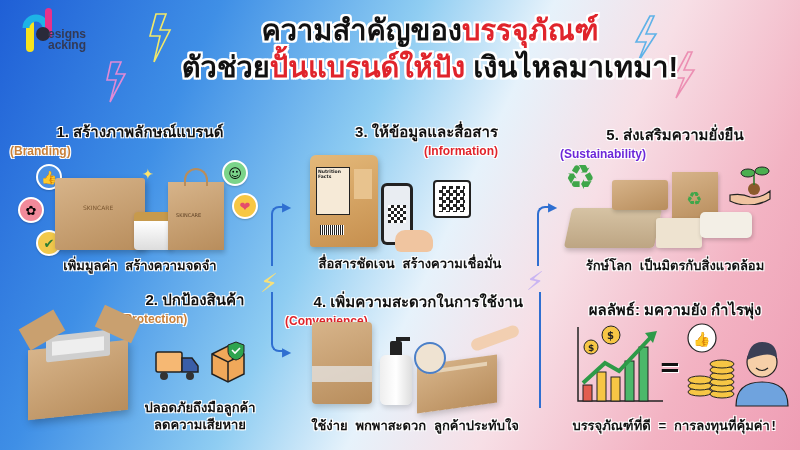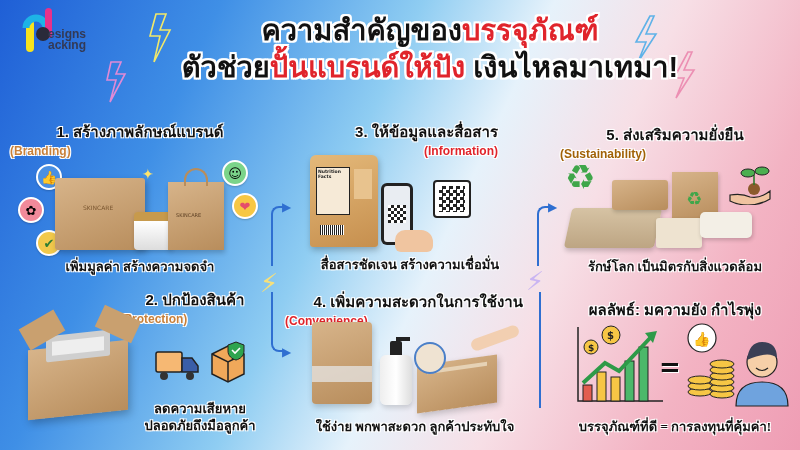--- a/index.html
+++ b/index.html
@@ -11,21 +11,21 @@
 .logo-text{position:absolute;left:30px;top:23px;font-weight:bold;font-size:12px;line-height:11px;color:#333a55;font-family:"Liberation Sans",sans-serif}
 .title{left:165px;top:12px;width:530px;text-align:center;font-weight:bold;font-family:"Liberation Sans",sans-serif;color:#111;
  text-shadow:2px 2px 0 #fff,-2px -2px 0 #fff,2px -2px 0 #fff,-2px 2px 0 #fff,0 2px 0 #fff,2px 0 0 #fff,0 -2px 0 #fff,-2px 0 0 #fff}
 .title .l1{font-size:29px;line-height:36px}
 .title .l2{font-size:29px;line-height:38px}
 .red{color:#e0242b}
 .sec-h{font-weight:bold;font-size:15px;color:#111;font-family:"Liberation Sans",sans-serif;text-align:center;
  text-shadow:1px 1px 0 #fff,-1px -1px 0 #fff,1px -1px 0 #fff,-1px 1px 0 #fff}
 .sec-sub{font-weight:bold;font-size:12px;font-family:"Liberation Sans",sans-serif;
  text-shadow:1px 1px 0 #fff,-1px -1px 0 #fff,1px -1px 0 #fff,-1px 1px 0 #fff}
-.sec-cap{font-weight:bold;font-size:13px;color:#111;font-family:Liberation Serif, serif;text-align:center;line-height:17px;
+.sec-cap{font-weight:bold;font-size:13px;color:#111;font-family:Liberation Mono, monospace;text-align:center;line-height:17px;
  text-shadow:1px 1px 0 #fff,-1px -1px 0 #fff,1px -1px 0 #fff,-1px 1px 0 #fff}
 .kraft{background:linear-gradient(160deg,#d7b48a,#b88d5c);}
 .badge{position:absolute;width:26px;height:26px;border-radius:50%;display:flex;align-items:center;justify-content:center;font-size:13px;border:2px solid #fff;box-shadow:0 1px 2px rgba(0,0,0,.2)}
 .arrow{position:absolute;border:2px solid #2f6fd1;}
 .bolt{position:absolute;font-size:30px;line-height:30px}
 </style>
 </head>
 <body>
 
 <div class="abs logo">
@@ -102,22 +102,22 @@
   <circle cx="14" cy="28" r="4" fill="#333"></circle>
     <circle cx="40" cy="28" r="4" fill="#333"></circle>
 </svg>
 <svg class="abs" style="left:208px;top:340px" width="42" height="44">
   <path d="M4 14 L20 6 L36 14 L36 34 L20 42 L4 34Z" fill="#f0a85a" stroke="#222" stroke-width="1.5"></path>
   <path d="M4 14 L20 22 L36 14 M20 22 V42" stroke="#222" stroke-width="1.5" fill="none"></path>
   <path d="M28 2 l8 3 v6 c0 5 -4 8 -8 9 c-4 -1 -8 -4 -8 -9 v-6z" fill="#2ea44f" stroke="#222"></path>
   <path d="M24 10 l3 3 l5 -5" stroke="#fff" stroke-width="1.6" fill="none"></path>
 </svg>
 <div class="abs sec-cap" style="left:130px;top:400px;width:140px">
+  <div>ปลอดภัยถึงมือลูกค้า</div>
   <div>ลดความเสียหาย</div>
-  <div>ปลอดภัยถึงมือลูกค้า</div>
 </div>
 
 <div class="arrow" style="left:271px;top:206px;width:14px;height:60px;border-right:none;border-bottom:none;border-radius:8px 0 0 0"></div>
 <div class="abs" style="left:282px;top:200px;color:#2f6fd1;font-size:12px">▶</div>
 <div class="arrow" style="left:271px;top:292px;width:14px;height:60px;border-right:none;border-top:none;border-radius:0 0 0 8px"></div>
 <div class="abs" style="left:282px;top:345px;color:#2f6fd1;font-size:12px">▶</div>
 <div class="bolt abs" style="left:260px;top:268px;color:#f7e07a;font-size:26px">⚡</div>
 
 <div class="abs" style="left:328px;top:120px;width:170px">
   <div class="sec-h" style="text-align:right">3. ให้ข้อมูลและสื่อสาร</div>
@@ -157,21 +157,21 @@
 <div class="abs" style="left:470px;top:332px;width:50px;height:12px;background:#f2cfb1;border-radius:6px;transform:rotate(-20deg)"></div>
 <div class="abs sec-cap" style="left:290px;top:418px;width:250px">ใช้ง่าย พกพาสะดวก ลูกค้าประทับใจ</div>
 
 <div class="arrow" style="left:537px;top:206px;width:14px;height:60px;border-right:none;border-bottom:none;border-radius:8px 0 0 0"></div>
 <div class="abs" style="left:548px;top:200px;color:#2f6fd1;font-size:12px">▶</div>
 <div class="arrow" style="left:537px;top:292px;width:4px;height:116px;border-left:none;border-top:none;border-bottom:none"></div>
 <div class="bolt abs" style="left:526px;top:266px;color:#c9b4f2;font-size:26px">⚡</div>
 
 <div class="abs" style="left:560px;top:123px;width:230px">
   <div class="sec-h">5. ส่งเสริมความยั่งยืน</div>
-  <div class="sec-sub" style="color:#a16207">(Sustainability)</div>
+  <div class="sec-sub" style="color:#6d28d9">(Sustainability)</div>
 </div>
 <div class="abs" style="left:565px;top:160px;color:#3fa64a;font-size:34px;line-height:34px">♻</div>
 <div class="abs" style="left:568px;top:208px;width:90px;height:40px;background:linear-gradient(#d6c3a4,#bda583);border-radius:4px;transform:skewX(-12deg);box-shadow:1px 3px 5px rgba(0,0,0,.2)"></div>
 <div class="abs kraft" style="left:612px;top:180px;width:56px;height:30px;border-radius:3px;box-shadow:1px 2px 4px rgba(0,0,0,.2)"></div>
 <div class="abs kraft" style="left:672px;top:172px;width:46px;height:48px;box-shadow:1px 2px 4px rgba(0,0,0,.2)">
   <div style="position:absolute;left:14px;top:16px;color:#3fa64a;font-size:18px">♻</div>
 </div>
 <div class="abs" style="left:656px;top:218px;width:46px;height:30px;background:#eee3d0;border-radius:3px;box-shadow:1px 2px 4px rgba(0,0,0,.2)"></div>
 <div class="abs" style="left:700px;top:212px;width:52px;height:26px;background:#f3efe6;border-radius:5px;box-shadow:1px 2px 4px rgba(0,0,0,.2)"></div>
 <svg class="abs" style="left:728px;top:165px" width="44" height="40">

